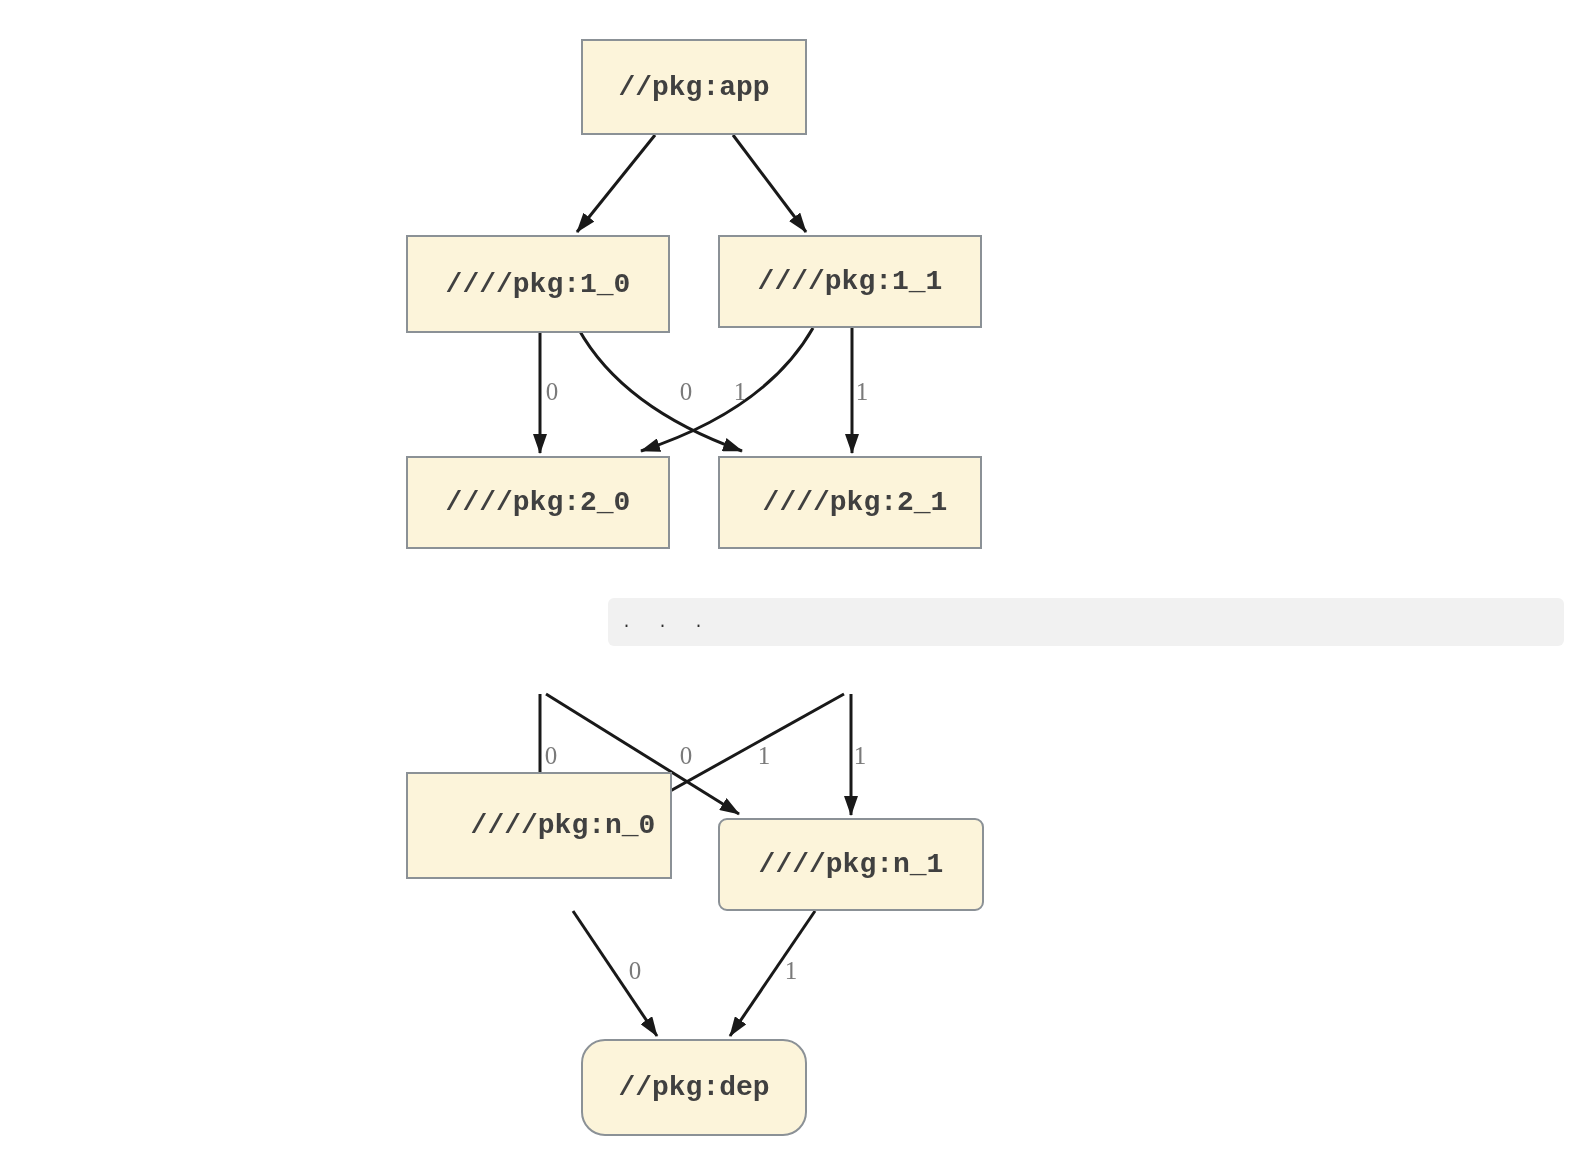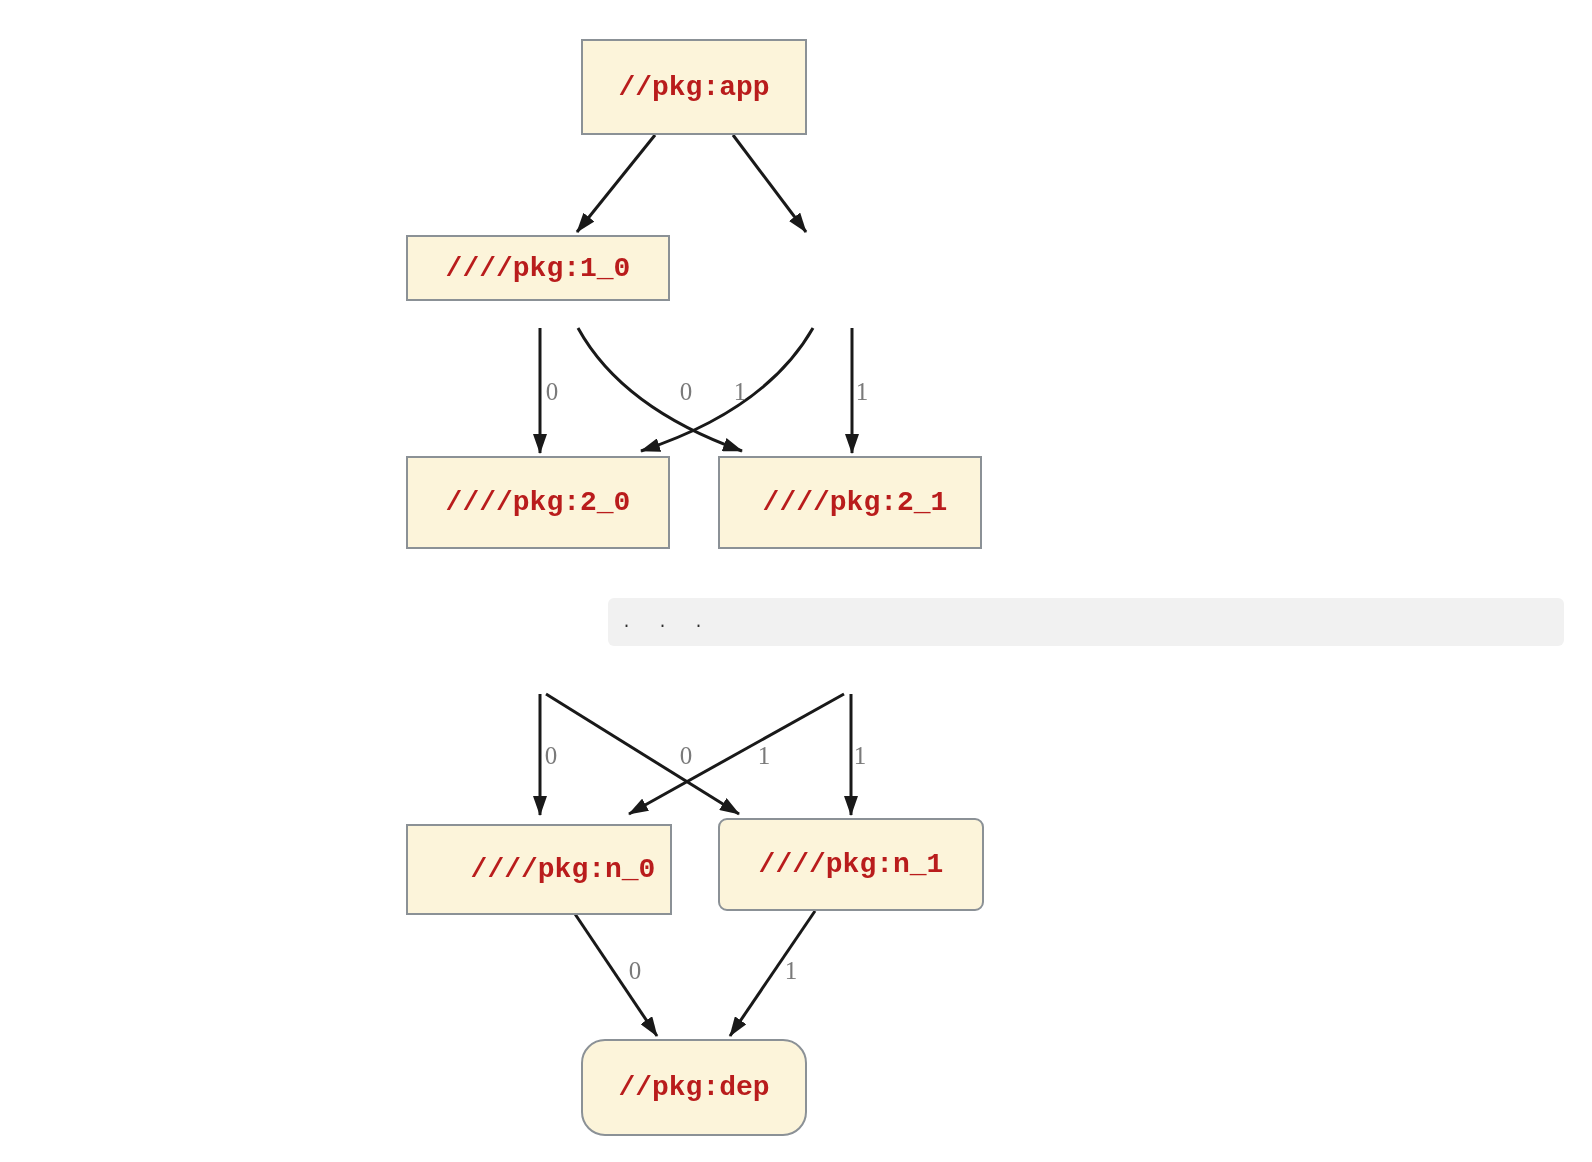--- a/index.html
+++ b/index.html
@@ -23,21 +23,21 @@
   }
   .arrowhead { fill: var(--edge, #191919); stroke: none; }
   .node {
     position: absolute;
     background: var(--node-fill, #fcf4da);
     border: 2px solid var(--node-border, #8b9196);
     display: flex; align-items: center; justify-content: center;
     font-family: "Liberation Mono", "DejaVu Sans Mono", monospace;
     font-weight: bold;
     font-size: 28px;
-    color: #b91c1c;
+    color: #404040;
     white-space: nowrap;
   }
   .elabel {
     position: absolute;
     transform: translate(-50%, -50%);
     font-family: "Liberation Serif", "DejaVu Serif", serif;
     font-size: 25px;
     line-height: 1;
     color: var(--edge-label, #7a7a7a);
   }
@@ -81,36 +81,39 @@
     <line x1="851" y1="694" x2="851" y2="815" marker-end="url(#arrow)"></line>
 
     <line x1="573" y1="911" x2="657" y2="1036" marker-end="url(#arrow)"></line>
     <line x1="815" y1="911" x2="730" y2="1036" marker-end="url(#arrow)"></line>
   </svg>
 
   <div class="node" style="left:581px; top:39px; width:226px; height:96px;">
     <span>//pkg:app</span>
   </div>
 
-  <div class="node" style="left:406px; top:235px; width:264px; height:66px;">
+  <div class="node" style="left:406px; top:235px; width:264px; height:98px;">
     <span>////pkg:1_0</span>
+  </div>
+  <div class="node" style="left:718px; top:235px; width:264px; height:93px;">
+    <span>////pkg:1_1</span>
   </div>
 
   <div class="node" style="left:406px; top:456px; width:264px; height:93px;">
     <span>////pkg:2_0</span>
   </div>
   <div class="node" style="left:718px; top:456px; width:264px; height:93px;padding-left:10px;">
     <span>////pkg:2_1</span>
   </div>
 
   <div class="code-band">
     <span>. . .</span>
   </div>
 
-  <div class="node" style="left:406px; top:824px; width:266px; height:91px;padding-left:48px;">
+  <div class="node" style="left:406px; top:772px; width:266px; height:107px;padding-left:48px;">
     <span>////pkg:n_0</span>
   </div>
   <div class="node" style="left:718px; top:818px; width:266px; height:93px;border-radius:9px;">
     <span>////pkg:n_1</span>
   </div>
 
   <div class="node" style="left:581px; top:1039px; width:226px; height:97px;border-radius:24px;">
     <span>//pkg:dep</span>
   </div>
 

